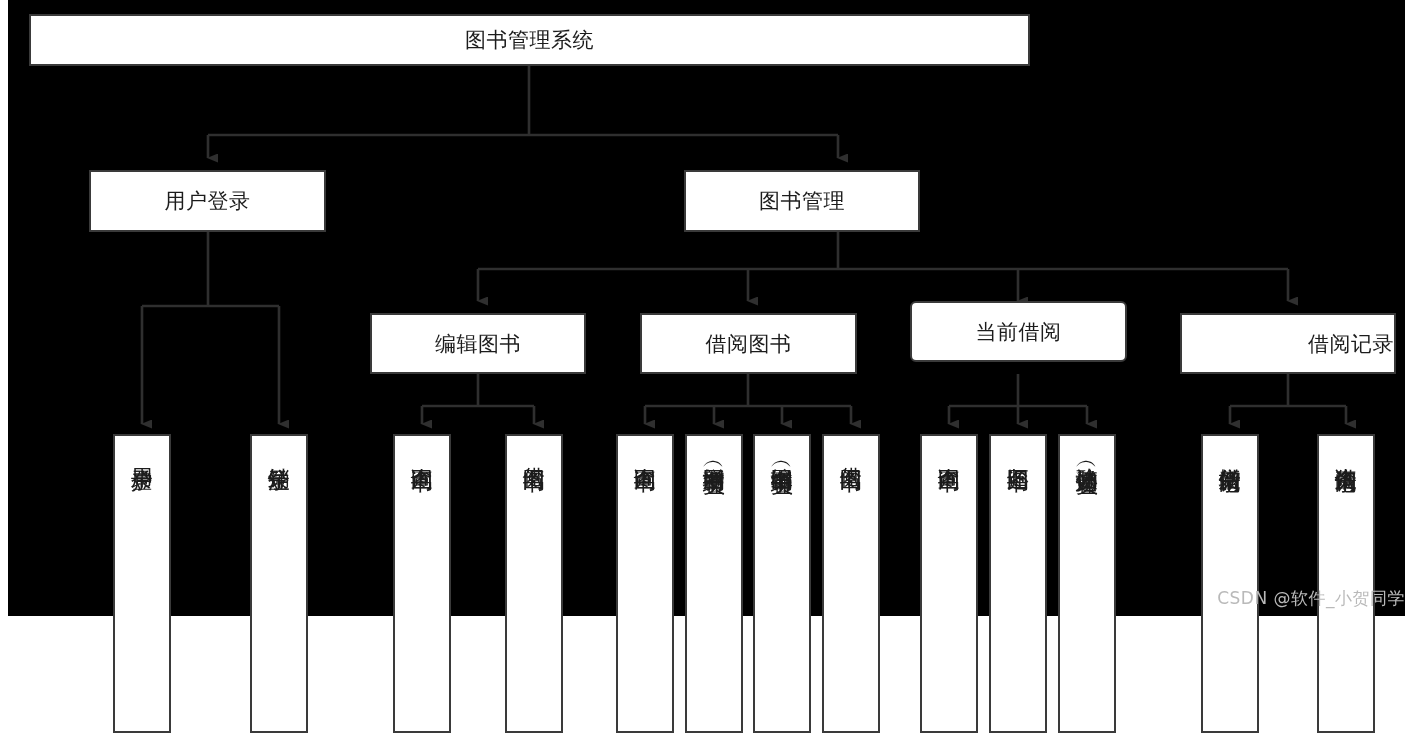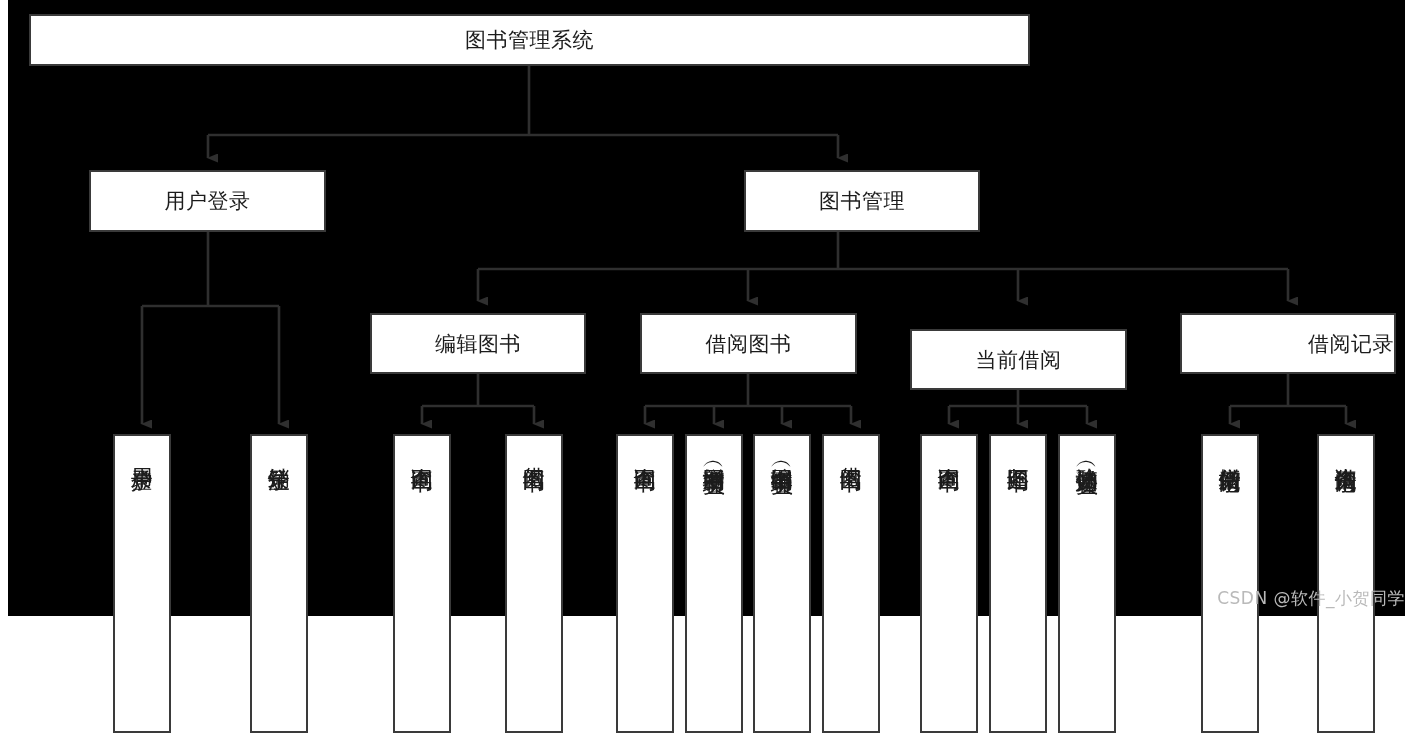--- a/index.html
+++ b/index.html
@@ -121,31 +121,31 @@
     </g>
   </svg>
 
   <div class="node horiz" style="left:21px; top:14px; width:1001px; height:52px;">
     <span>图书管理系统</span>
   </div>
 
   <div class="node horiz" style="left:81px; top:170px; width:237px; height:62px;">
     <span>用户登录</span>
   </div>
-  <div class="node horiz" style="left:736px; top:170px; width:236px; height:62px;">
+  <div class="node horiz" style="left:676px; top:170px; width:236px; height:62px;">
     <span>图书管理</span>
   </div>
 
   <div class="node horiz" style="left:362px; top:313px; width:216px; height:61px;">
     <span>编辑图书</span>
   </div>
   <div class="node horiz" style="left:632px; top:313px; width:217px; height:61px;">
     <span>借阅图书</span>
   </div>
-  <div class="node horiz" style="left:902px; top:329px; width:217px; height:61px;">
+  <div class="node horiz" style="left:902px; top:301px; width:217px; height:61px;border-radius:6px;">
     <span>当前借阅</span>
   </div>
   <div class="node horiz" style="left:1172px; top:313px; width:216px; height:61px;justify-content:flex-end;">
     <span>借阅记录</span>
   </div>
 
   <div class="node vert" style="left:105px; top:434px; width:58px; height:299px;">
     <span class="vlabel">用户登录</span>
   </div>
   <div class="node vert" style="left:242px; top:434px; width:58px; height:299px;">

